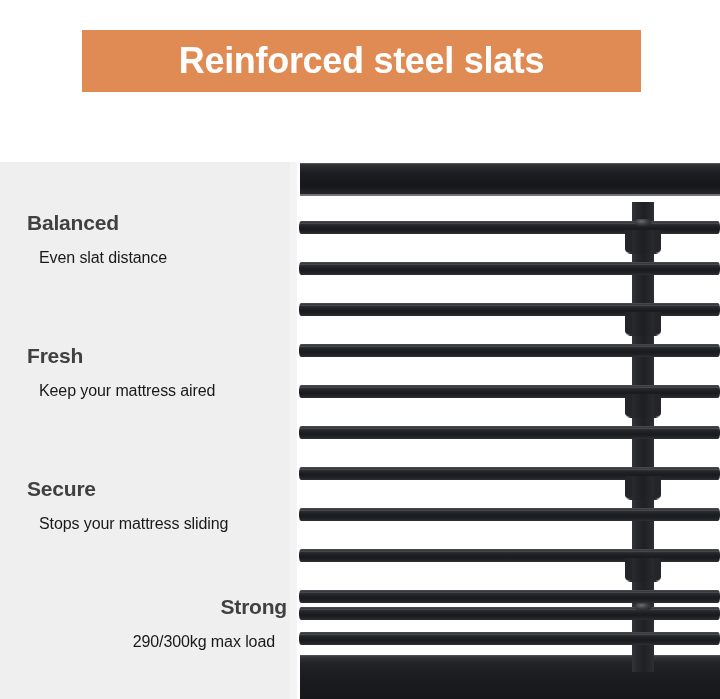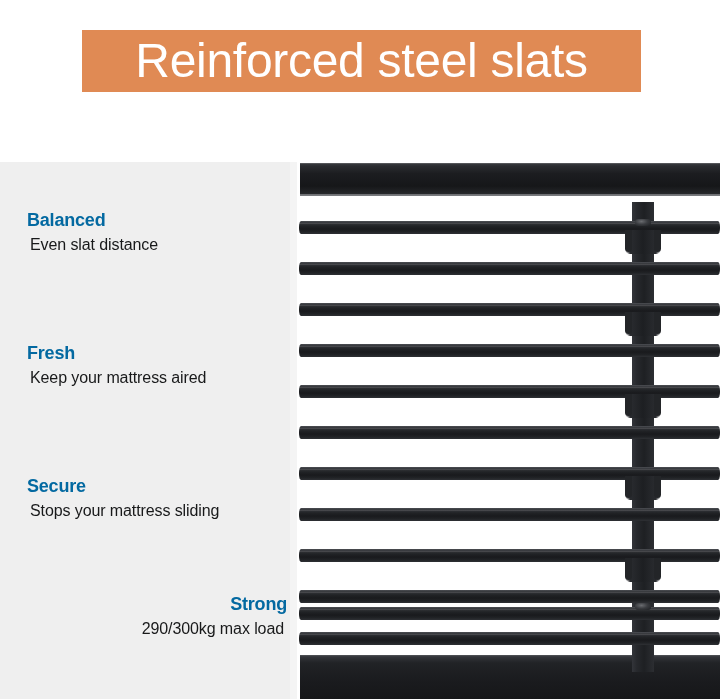--- a/index.html
+++ b/index.html
@@ -38,22 +38,22 @@
     top: 30px;
     width: 559px;
     height: 62px;
     background: #e08a54;
     display: flex;
     align-items: center;
     justify-content: center;
   }
   .title-text {
     color: #ffffff;
-    font-size: 48px;
-    font-weight: normal;
+    font-size: 36px;
+    font-weight: bold;
     letter-spacing: -0.3px;
     line-height: 1;
     white-space: nowrap;
     font-family: "Liberation Sans", sans-serif;
   }
 
   
   .feature-panel {
     position: absolute;
     left: 0;
@@ -73,33 +73,33 @@
     position: absolute;
     left: 27px;
     width: 260px;
   }
   .feature-item.i0 { top: 48px; }
   .feature-item.i1 { top: 181px; }
   .feature-item.i2 { top: 314px; }
   .feature-item.i3 { top: 432px; text-align: right; }
 
   .feature-title {
-    font-size: 18px;
+    font-size: 21px;
     font-weight: bold;
-    color: #0369a1;
+    color: #404040;
     line-height: 1.22;
     margin: 0 0 3px 0;
     letter-spacing: -0.2px;
   }
   .feature-sub {
     font-size: 16px;
     font-weight: normal;
     color: #18191a;
     line-height: 1.25;
-    margin: 3px;
+    margin: 12px;
     letter-spacing: -0.1px;
   }
 
   
   .photo-panel {
     position: absolute;
     left: 290px;
     top: 162px;
     width: 430px;
     height: 537px;

